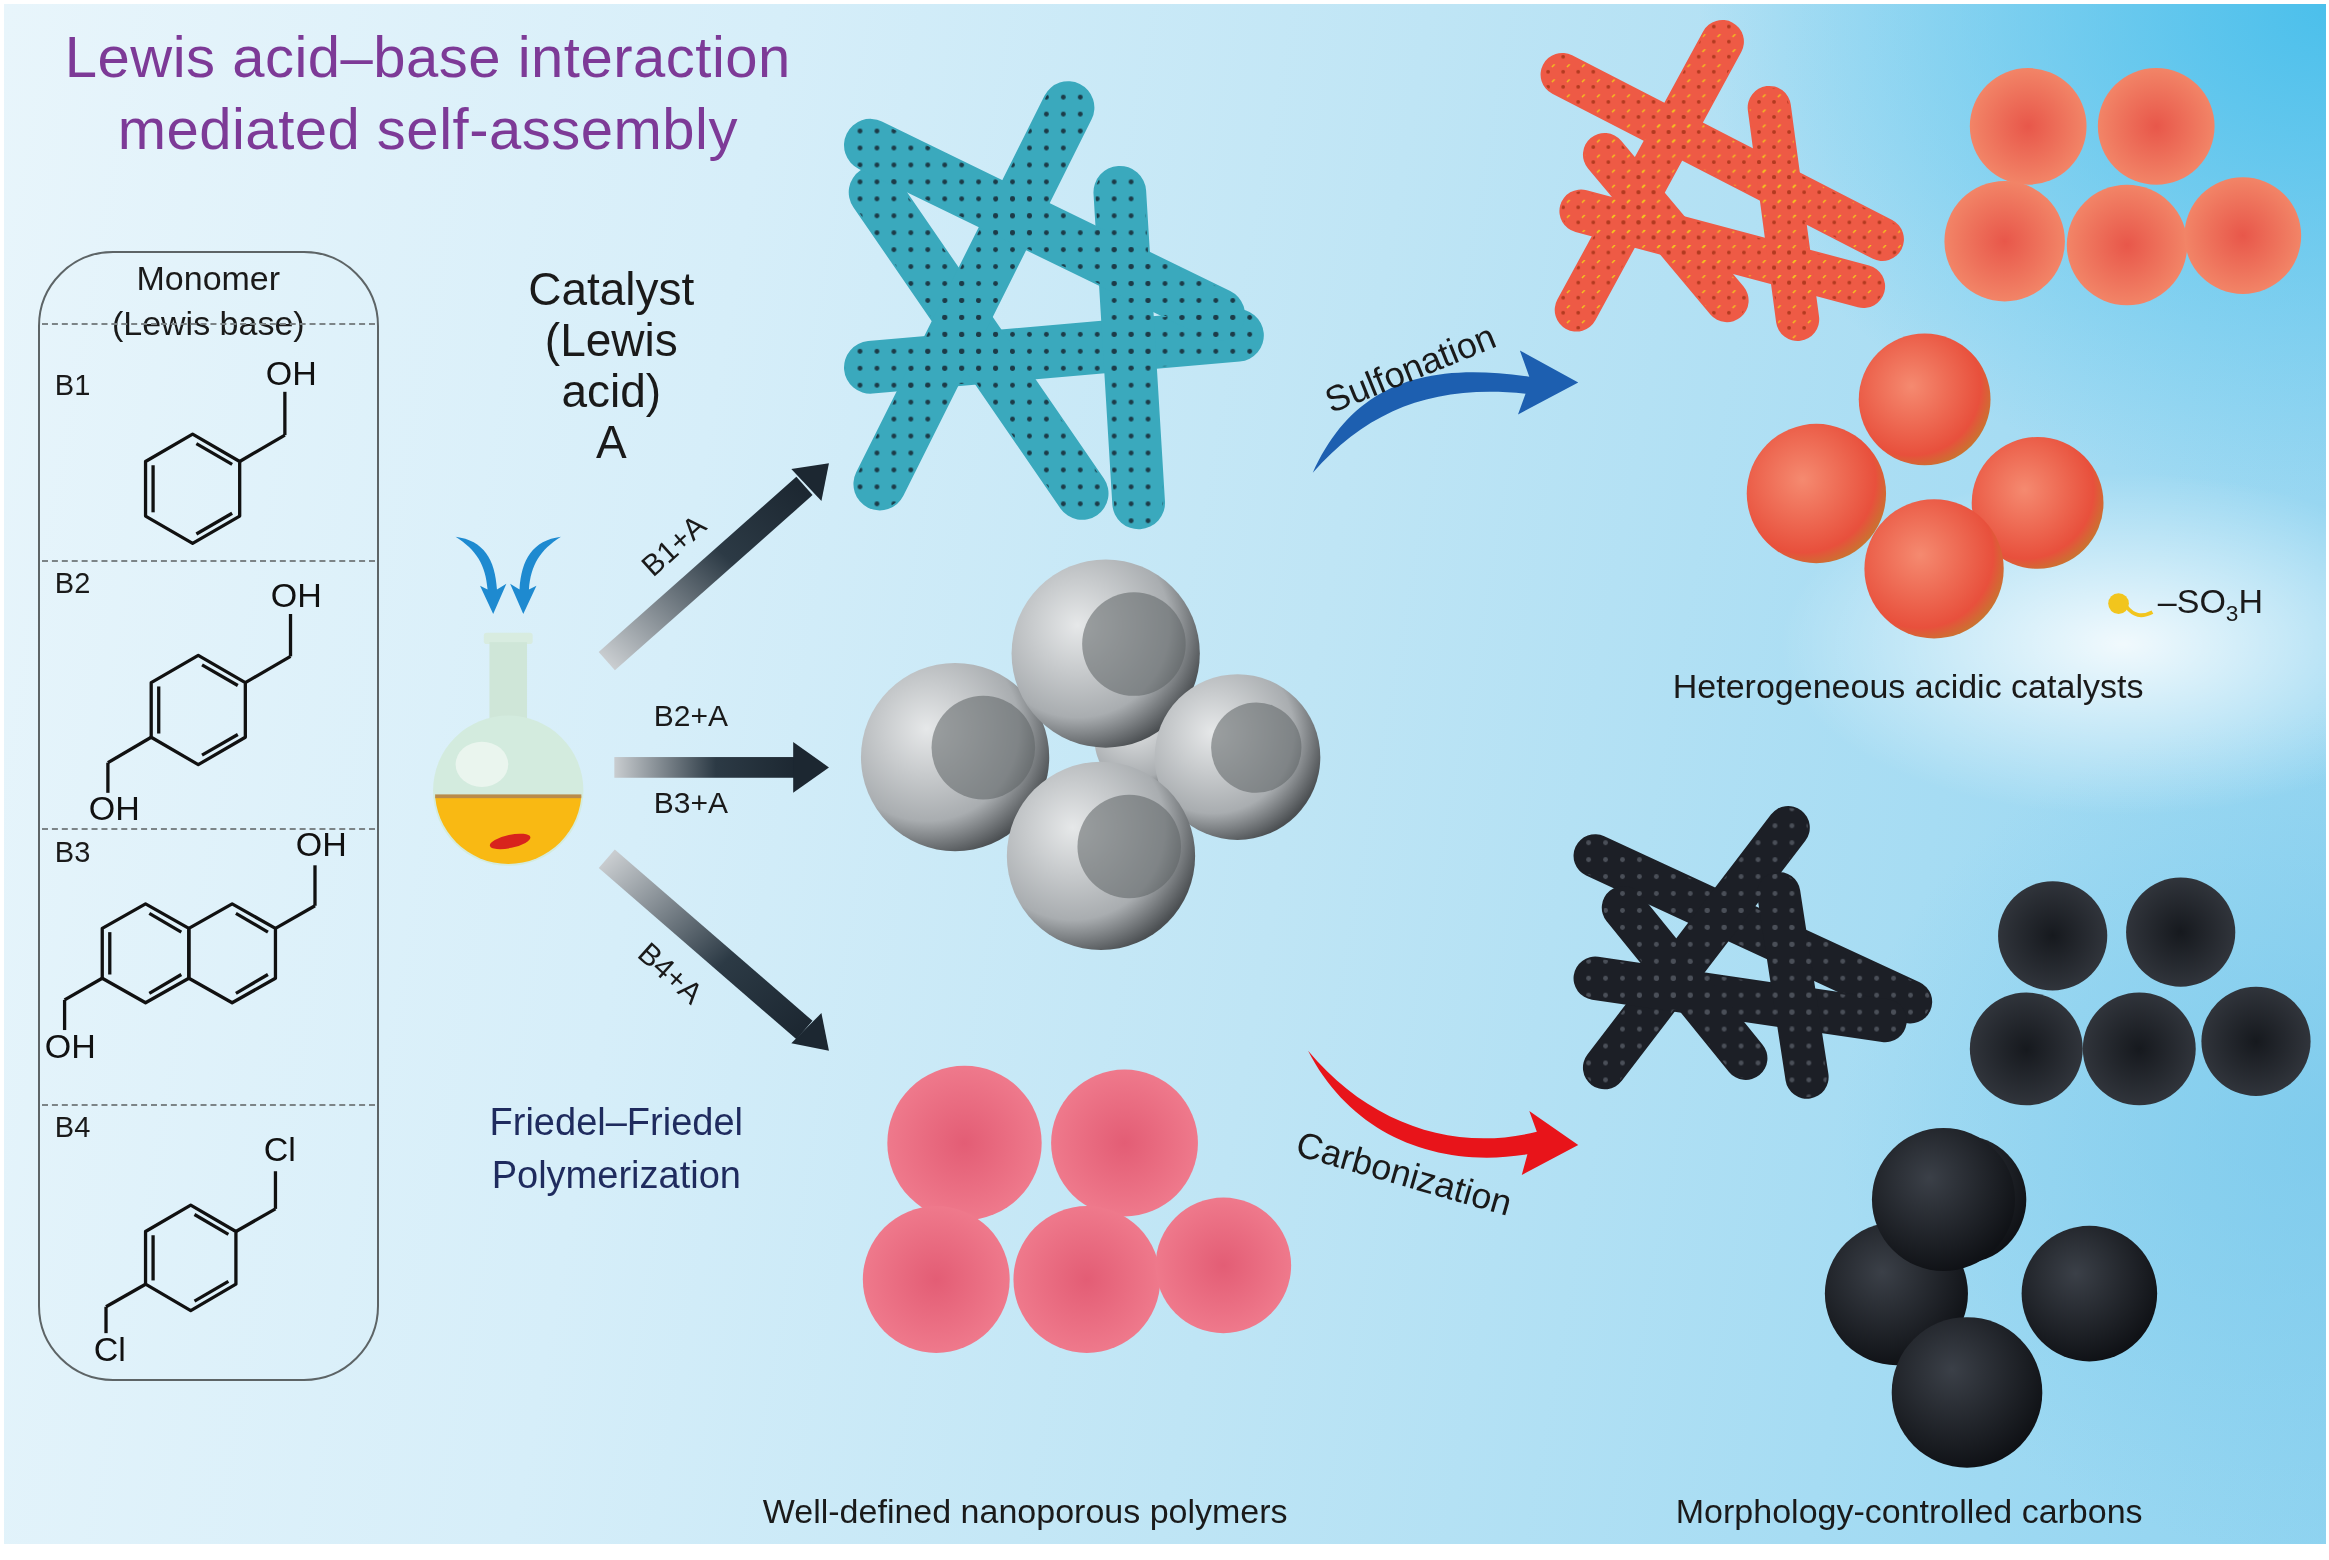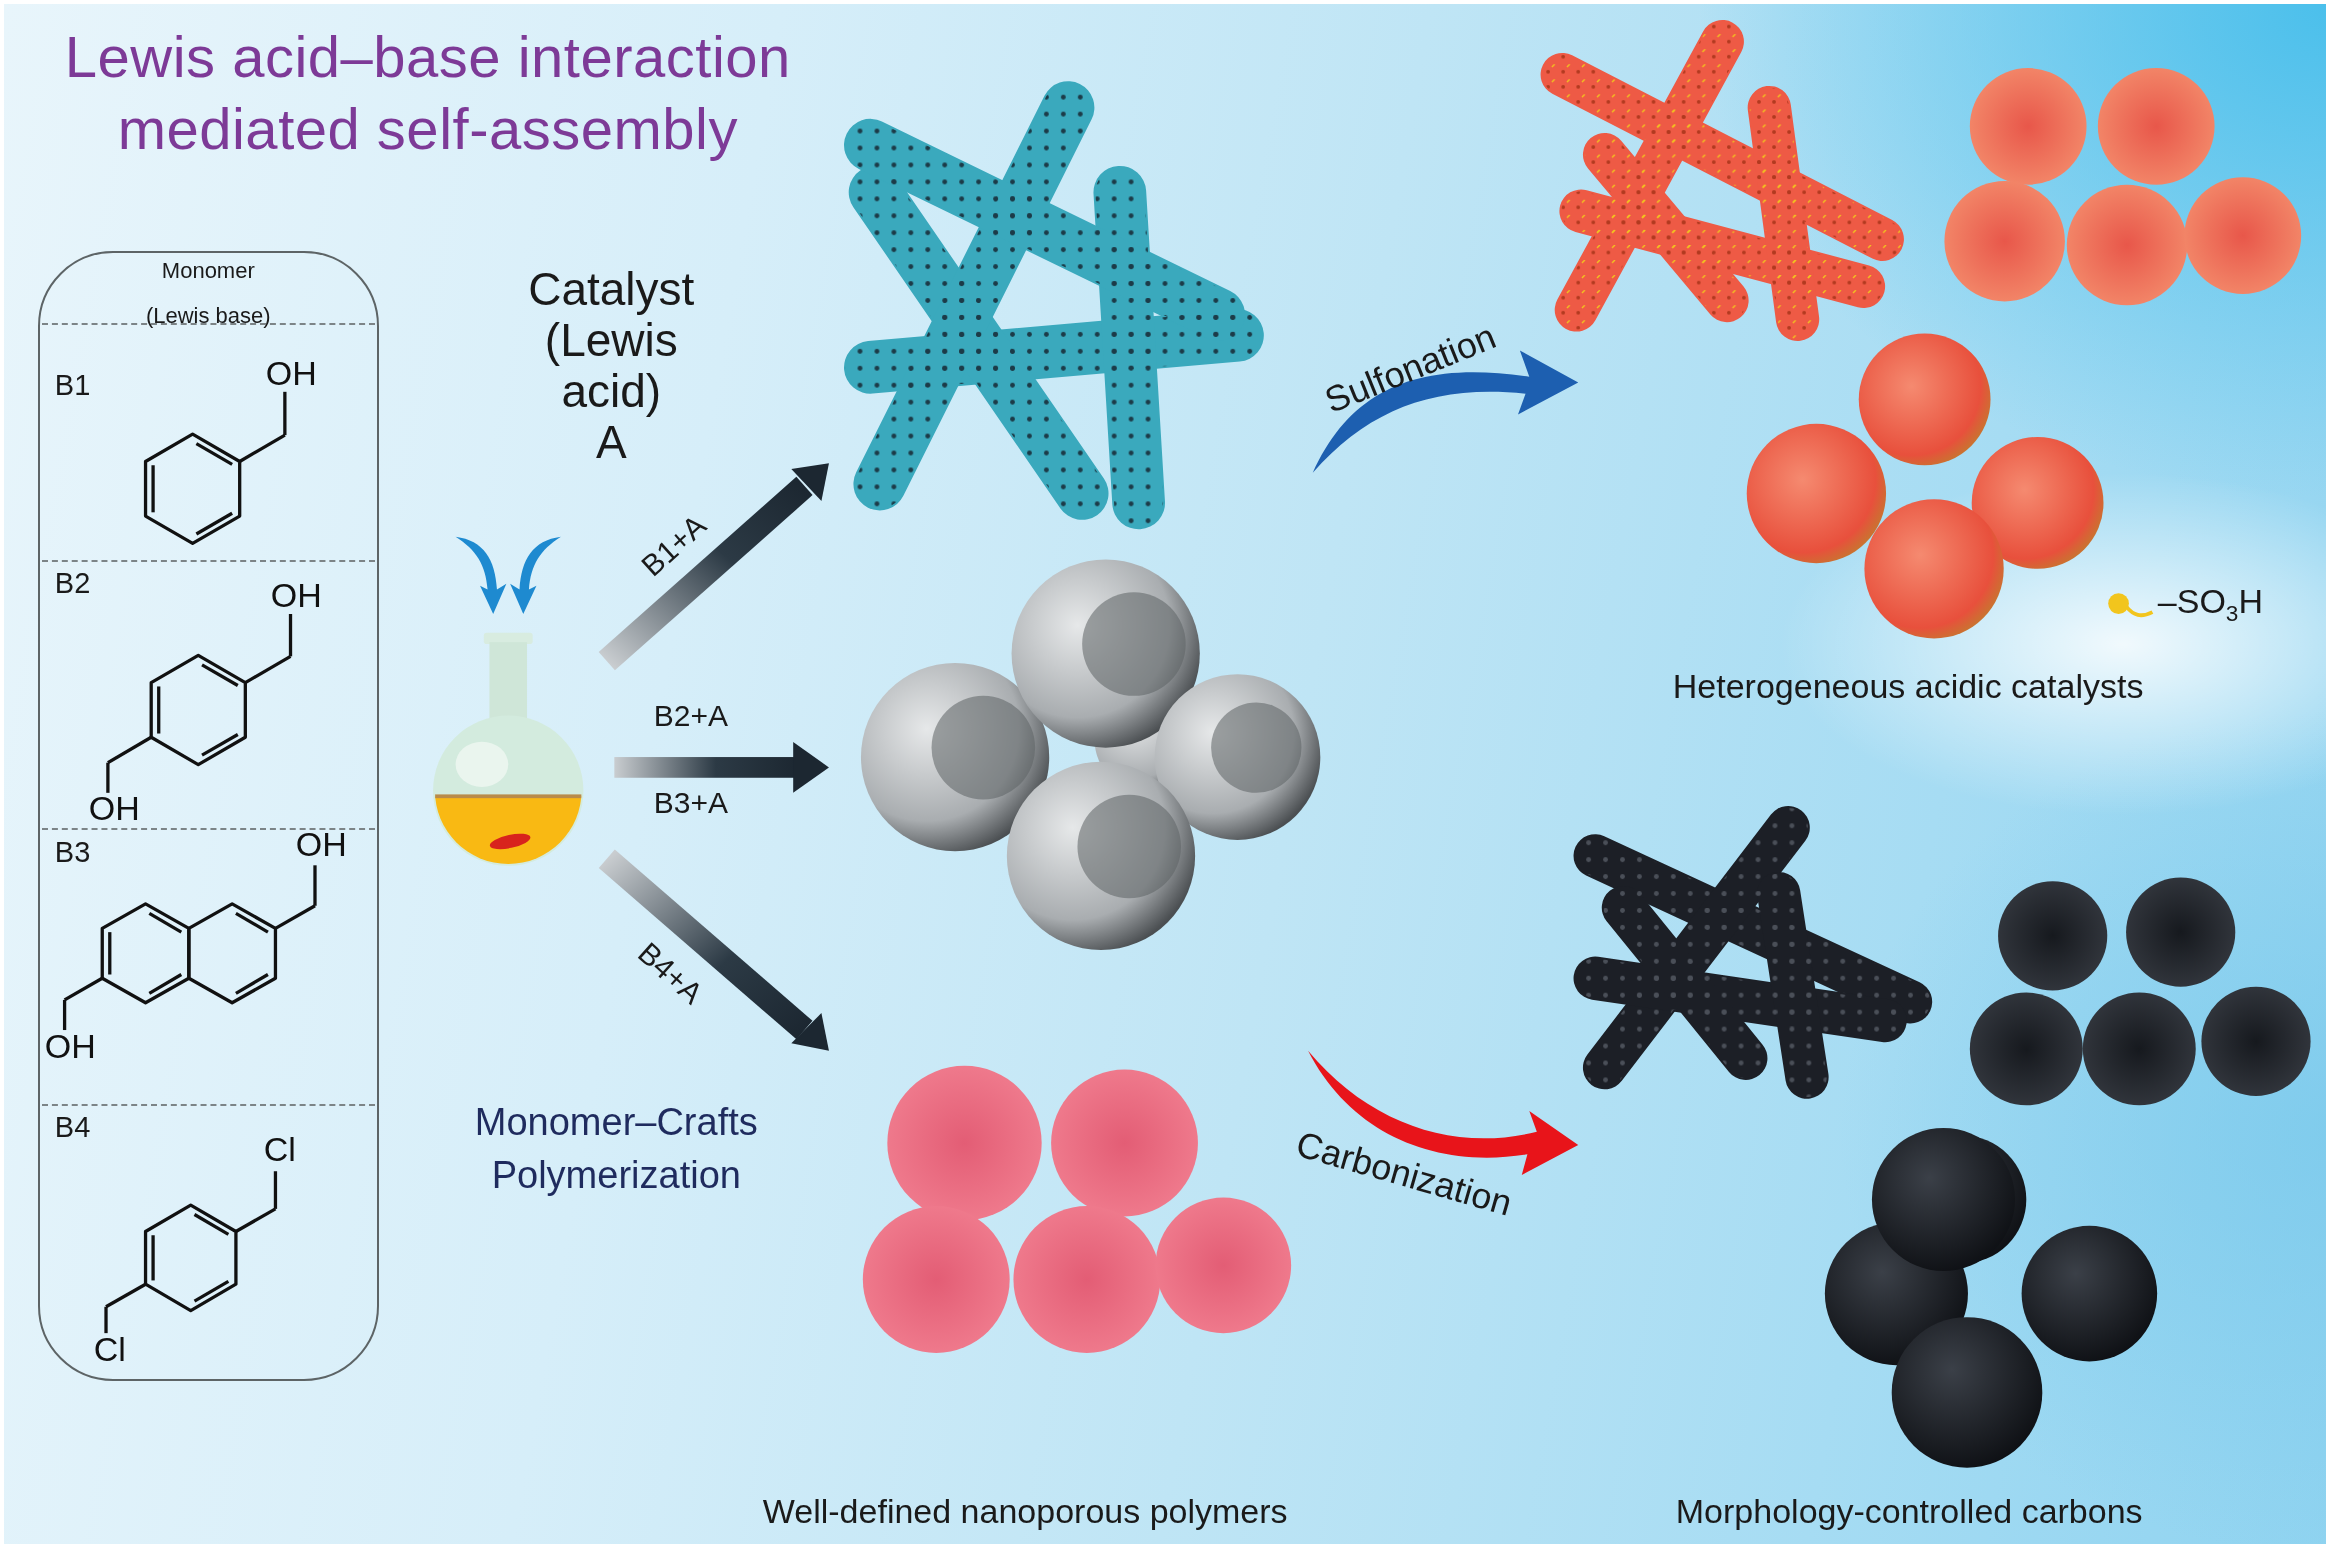--- a/index.html
+++ b/index.html
@@ -10,21 +10,21 @@
       radial-gradient(ellipse 490px 245px at 2119px 640px, rgba(255,255,255,0.85), rgba(255,255,255,0) 70%),
       radial-gradient(ellipse 847px 659px at 2330px 0px, rgba(70,190,235,0.95), rgba(70,190,235,0) 75%),
       radial-gradient(ellipse 659px 565px at 2330px 1130px, rgba(120,200,235,0.7), rgba(120,200,235,0) 75%),
       linear-gradient(100deg, #e8f5fb 0%, #d6eef9 30%, #bfe5f5 55%, #a6dcf3 80%, #8fd3f0 100%);
     text-decoration: underline;
   }
   .abs { position: absolute; }
   .title { color: #7d3a97; font-size: 58px; line-height: 72px; text-align: center; left: 38px; top: 17px; width: 772px; letter-spacing: 0.5px; }
   .title div { white-space: nowrap; }
   .box { left: 34px; top: 247px; width: 341px; height: 1130px; border: 2.8px solid #5d6466; border-radius: 75px; box-sizing: border-box; }
-  .box-head { left: 38px; top: 244px; width: 333px; text-align: center; font-size: 22px; line-height: 45px; color: #1a1a1a; }
+  .box-head { left: 38px; top: 252px; width: 333px; text-align: center; font-size: 34px; line-height: 45px; color: #1a1a1a; }
   .dash { left: 38px; width: 333px; height: 0; border-top: 2.8px dashed #7c8487; }
   .lbl { font-size: 29px; color: #1a1a1a; }
   .chem { color: #111; }
   .cat { left: 499px; top: 260px; width: 217px; text-align: center; font-size: 46px; line-height: 51px; color: #1a1a1a; }
   .fc { left: 443px; top: 1092px; width: 339px; text-align: center; font-size: 38px; line-height: 53px; color: #1f2b5e; }
   .arrow-lbl { font-size: 30px; color: #1a1a1a; white-space: nowrap; }
   .proc-lbl { font-size: 36px; color: #1a1a1a; white-space: nowrap; }
   .caption { font-size: 34px; color: #1a1a1a; white-space: nowrap; }
   svg { overflow: visible; }
 </style>
@@ -163,21 +163,21 @@
       <line x1="640" y1="908" x2="850" y2="1090" stroke="url(#gC)" stroke-width="26"></line>
       <polygon points="876,1112 868,1072 836,1104" fill="#1c2731"></polygon>
     </g>
   </svg>
   <div class="abs arrow-lbl" style="left:631px;top:554px;transform:rotate(-42deg);transform-origin:left top">B1+A</div>
   <div class="abs arrow-lbl" style="left:650px;top:695px">B2+A</div>
   <div class="abs arrow-lbl" style="left:650px;top:782px">B3+A</div>
   <div class="abs arrow-lbl" style="left:650px;top:932px;transform:rotate(42deg);transform-origin:left top">B4+A</div>
 
   <div class="abs fc">
-    <div>Monomer–Crafts</div>
+    <div>Friedel–Friedel</div>
     <div>Polymerization</div>
   </div>
 
   <svg class="abs" style="left:0;top:0" width="2322" height="1540" viewBox="0 0 2466 1636">
     <defs>
       <pattern id="pores" width="18" height="18" patternUnits="userSpaceOnUse">
           <circle cx="9" cy="9" r="2.6" fill="#1c3b48"></circle>
         </pattern>
       <pattern id="poresDark" width="18" height="18" patternUnits="userSpaceOnUse">
           <circle cx="9" cy="9" r="2.6" fill="#4a4f58"></circle>

